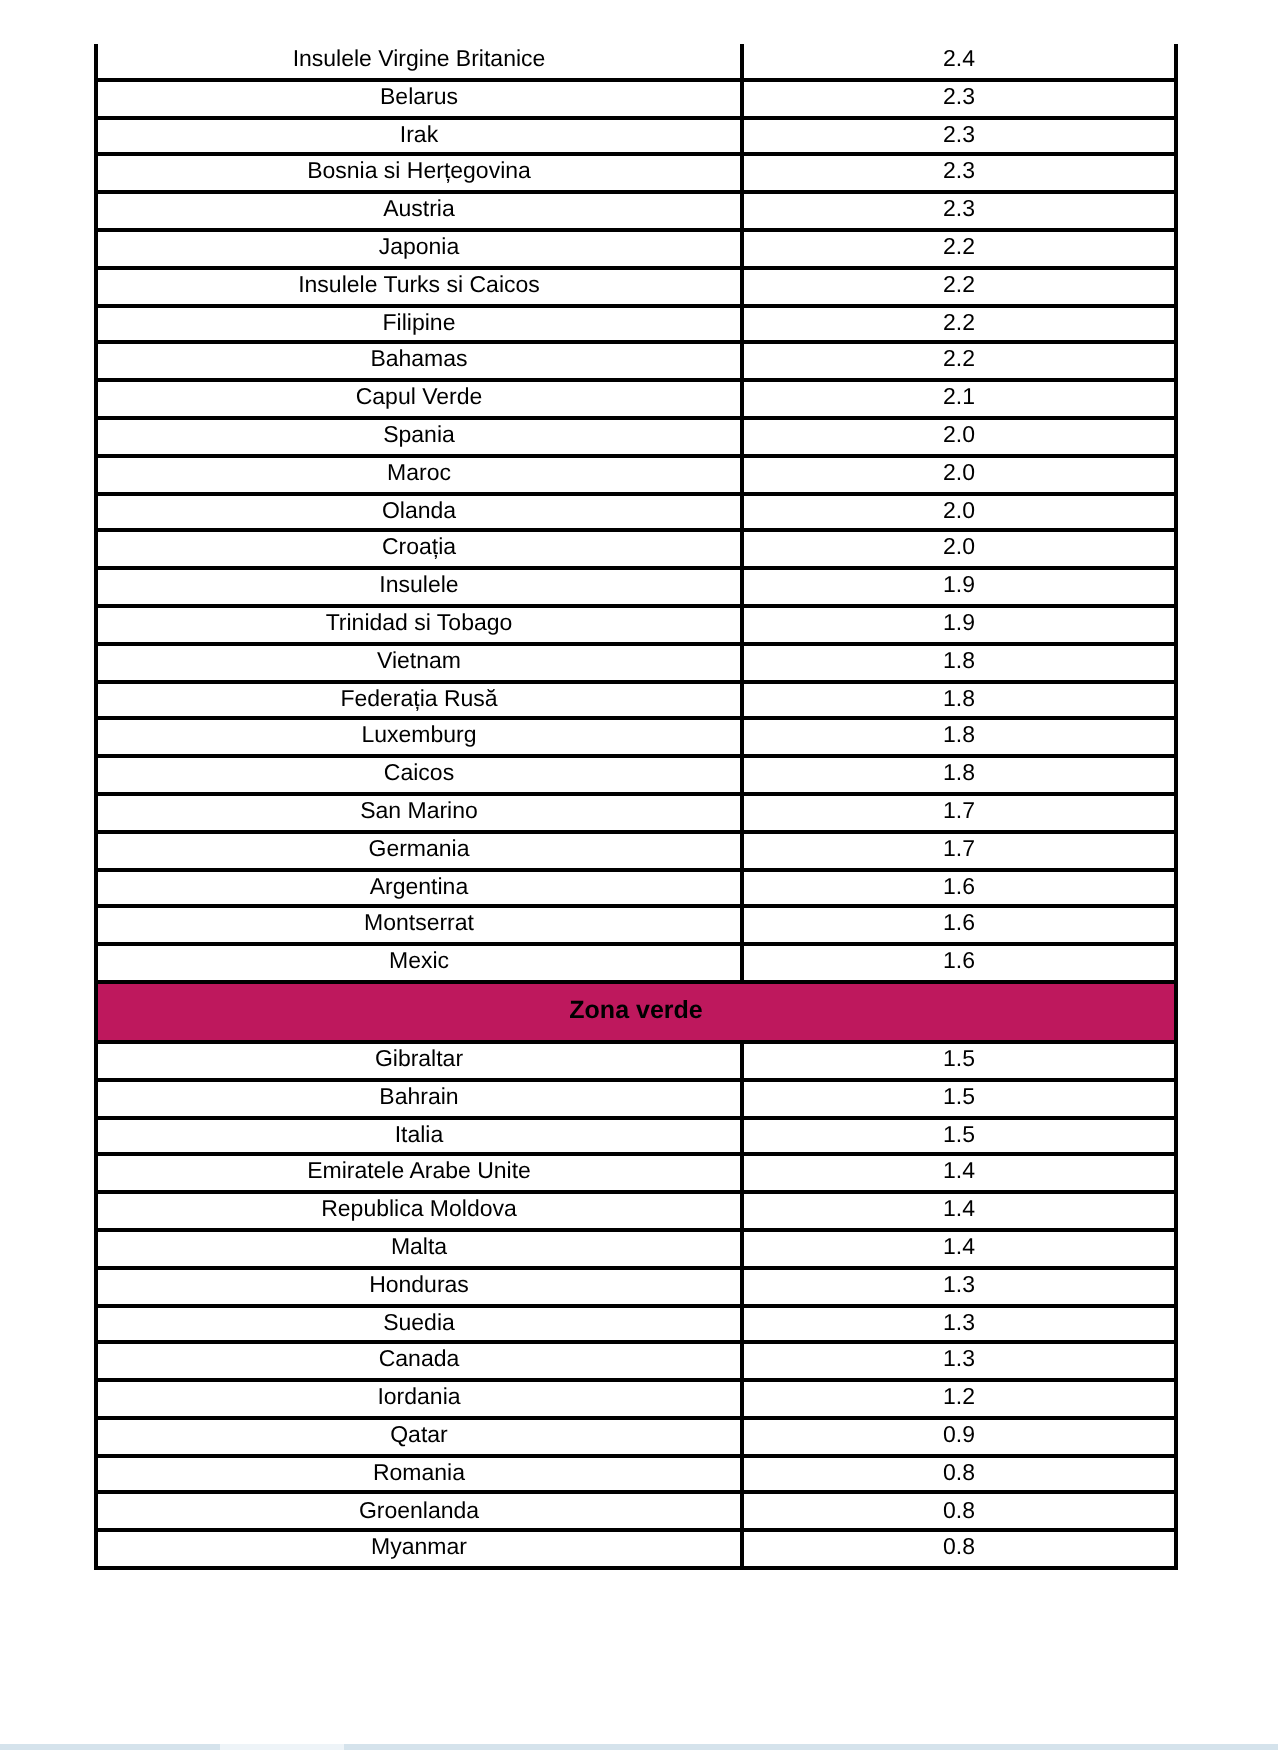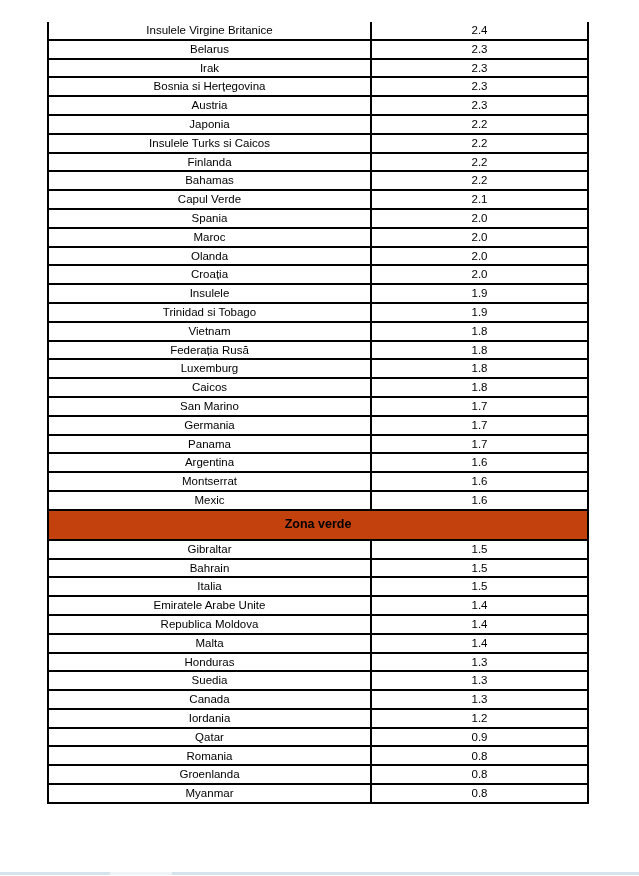--- a/index.html
+++ b/index.html
@@ -92,21 +92,21 @@
         </tr>
         <tr>
           <td>Japonia</td>
           <td>2.2</td>
         </tr>
         <tr>
           <td>Insulele Turks si Caicos</td>
           <td>2.2</td>
         </tr>
         <tr>
-          <td>Finlanda</td>
+          <td>Filipine</td>
           <td>2.2</td>
         </tr>
         <tr>
           <td>Bahamas</td>
           <td>2.2</td>
         </tr>
         <tr>
           <td>Capul Verde</td>
           <td>2.1</td>
         </tr>
@@ -152,37 +152,33 @@
         </tr>
         <tr>
           <td>San Marino</td>
           <td>1.7</td>
         </tr>
         <tr>
           <td>Germania</td>
           <td>1.7</td>
         </tr>
         <tr>
-          <td>Panama</td>
-          <td>1.7</td>
-        </tr>
-        <tr>
           <td>Argentina</td>
           <td>1.6</td>
         </tr>
         <tr>
           <td>Montserrat</td>
           <td>1.6</td>
         </tr>
         <tr>
           <td>Mexic</td>
           <td>1.6</td>
         </tr>
         <tr>
-          <td colspan="2" class="zone-header-cell" style="background: #c2410c;">Zona verde</td>
+          <td colspan="2" class="zone-header-cell" style="background: #be185d;">Zona verde</td>
         </tr>
         <tr>
           <td>Gibraltar</td>
           <td>1.5</td>
         </tr>
         <tr>
           <td>Bahrain</td>
           <td>1.5</td>
         </tr>
         <tr>

